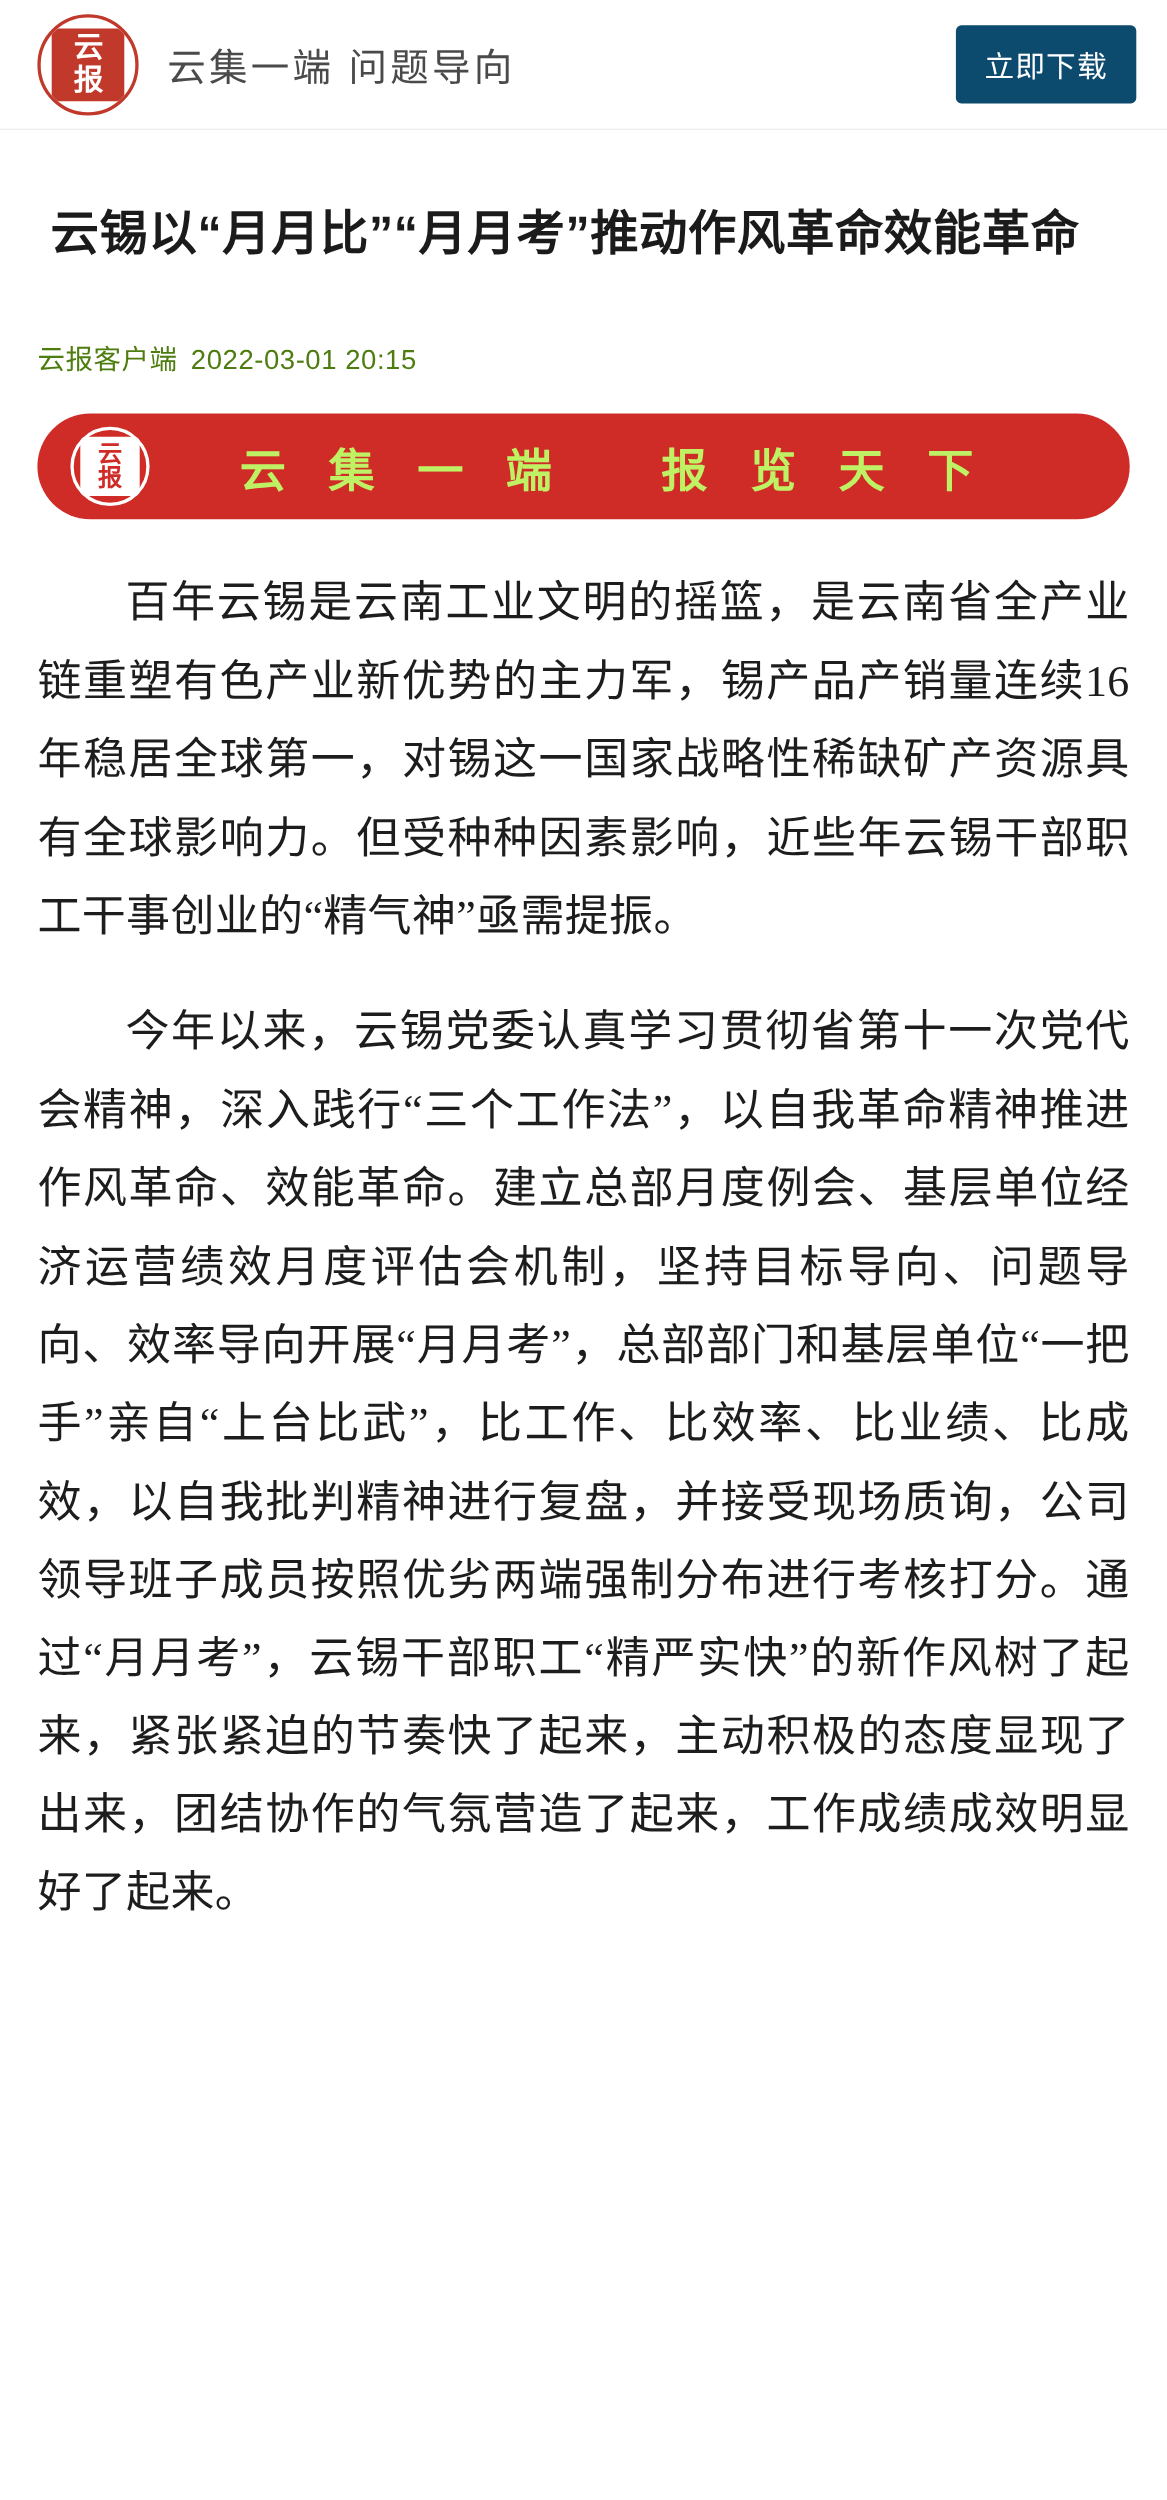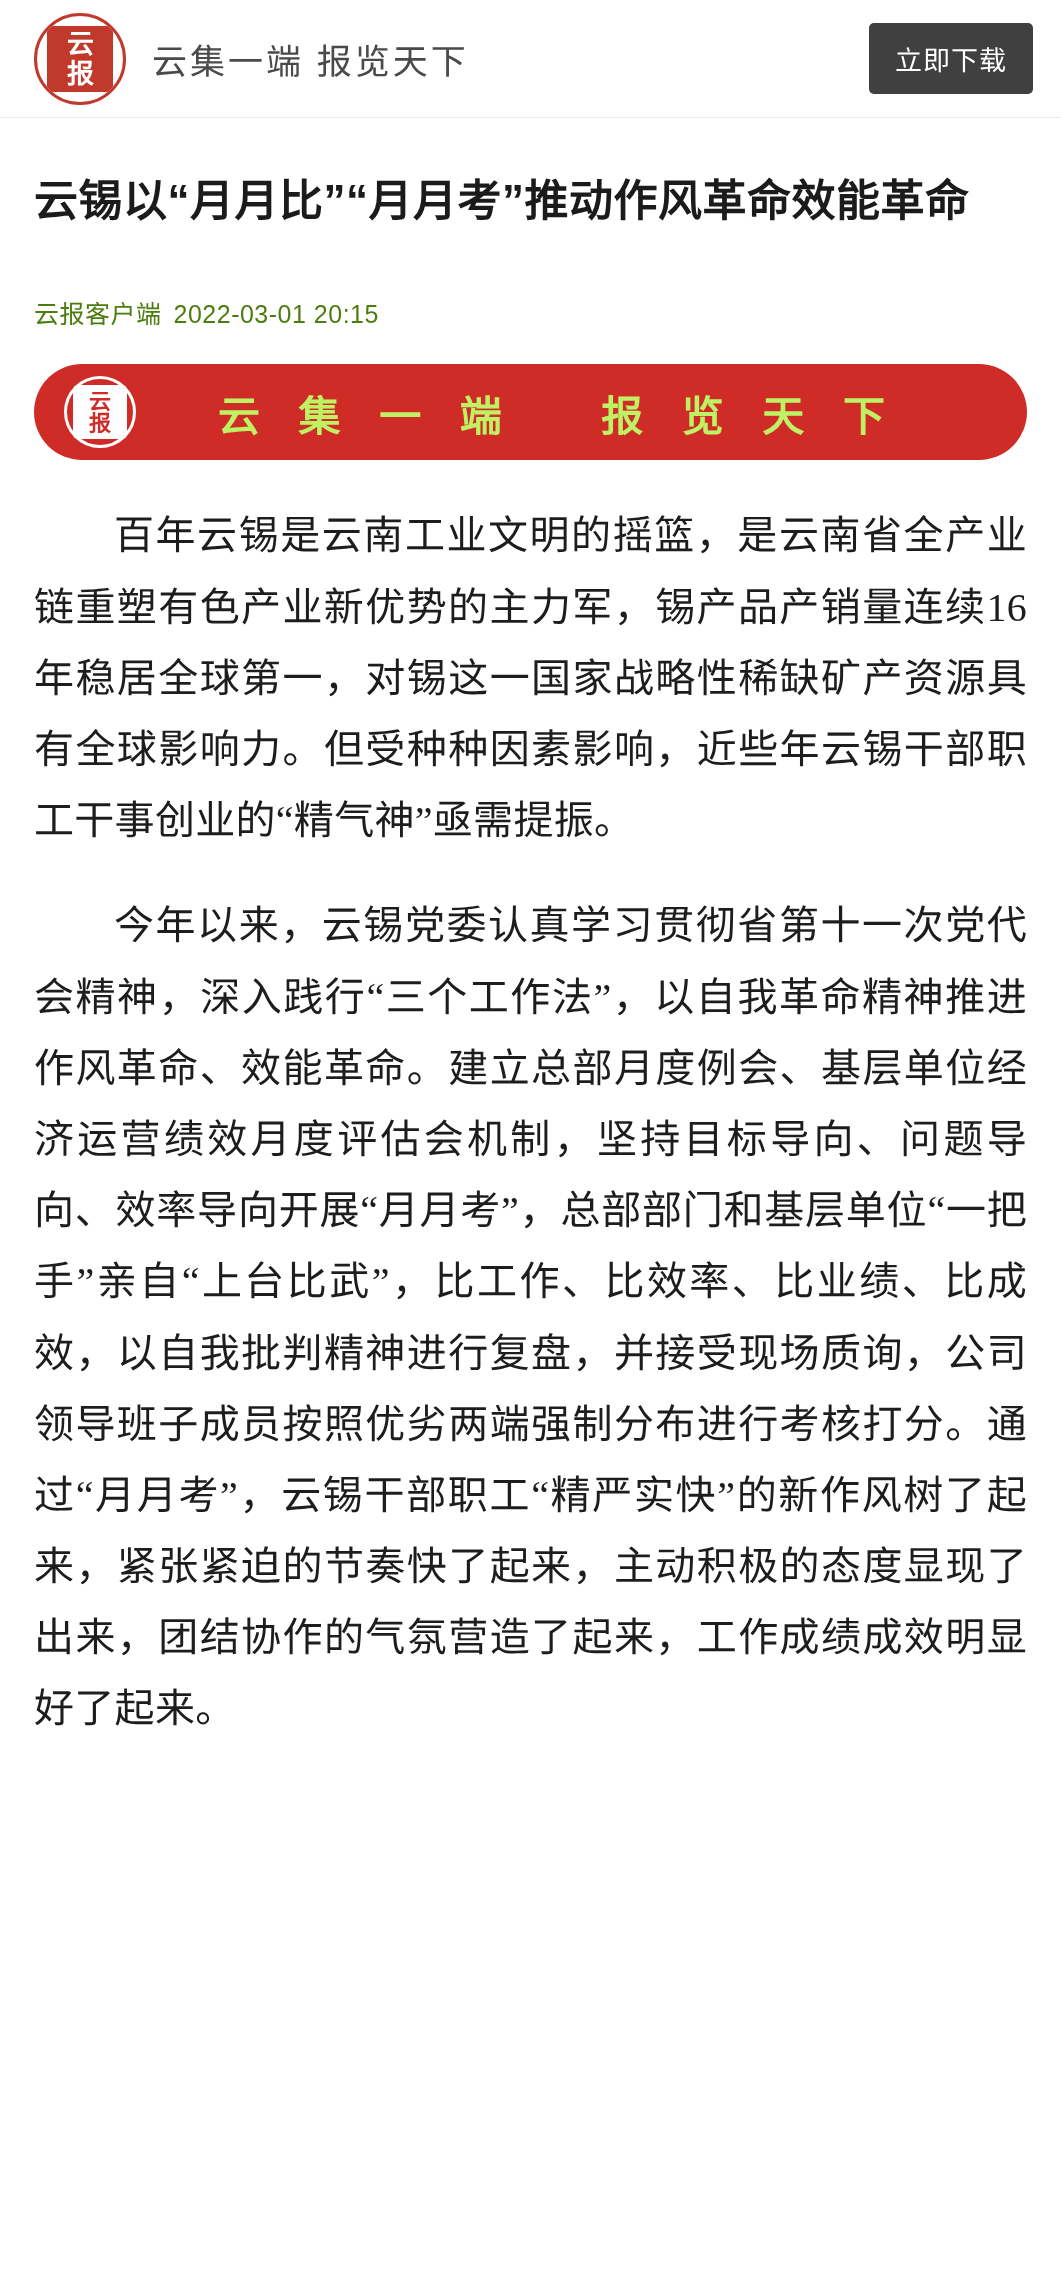--- a/index.html
+++ b/index.html
@@ -68,21 +68,21 @@
   .appbar-slogan {
     margin-left: 26px;
     font-size: 35px;
     color: #4a4a4a;
     letter-spacing: 3px;
     white-space: nowrap;
     flex: 1 1 auto;
   }
   .download-btn {
     flex: 0 0 auto;
-    background: #404040;
+    background: #0c4a6e;
     color: #ffffff;
     font-size: 27px;
     letter-spacing: 1px;
     padding: 16px 26px;
     border: none;
     border-radius: 5px;
     cursor: pointer;
     font-family: inherit;
     white-space: nowrap;
   }
@@ -91,21 +91,21 @@
   .article {
     padding: 52px 34px 0 34px;
     box-sizing: border-box;
   }
   .headline {
     font-size: 44px;
     line-height: 1.42;
     font-weight: 700;
     color: #1b1b1b;
     letter-spacing: 0.5px;
-    margin: 0;
+    margin: 12px;
   }
   .meta {
     margin-top: 62px;
     font-size: 25px;
     color: #4d7c0f;
     letter-spacing: 0.5px;
   }
   .meta .meta-source { margin-right: 12px; }
 
   
@@ -179,21 +179,21 @@
 
 <div class="page">
 
   <div class="appbar">
     <div class="brand-seal">
       <div class="seal-inner">
         <span>云</span>
         <span>报</span>
       </div>
     </div>
-    <div class="appbar-slogan">云集一端 报览天下</div>
+    <div class="appbar-slogan">云集一端 问题导向</div>
     <button class="download-btn">立即下载</button>
   </div>
 
   <div class="article">
 
     <h1 class="headline">云锡以“月月比”“月月考”推动作风革命效能革命</h1>
 
     <div class="meta">
       <span class="meta-source">云报客户端</span><span class="meta-time">2022-03-01 20:15</span>
     </div>

